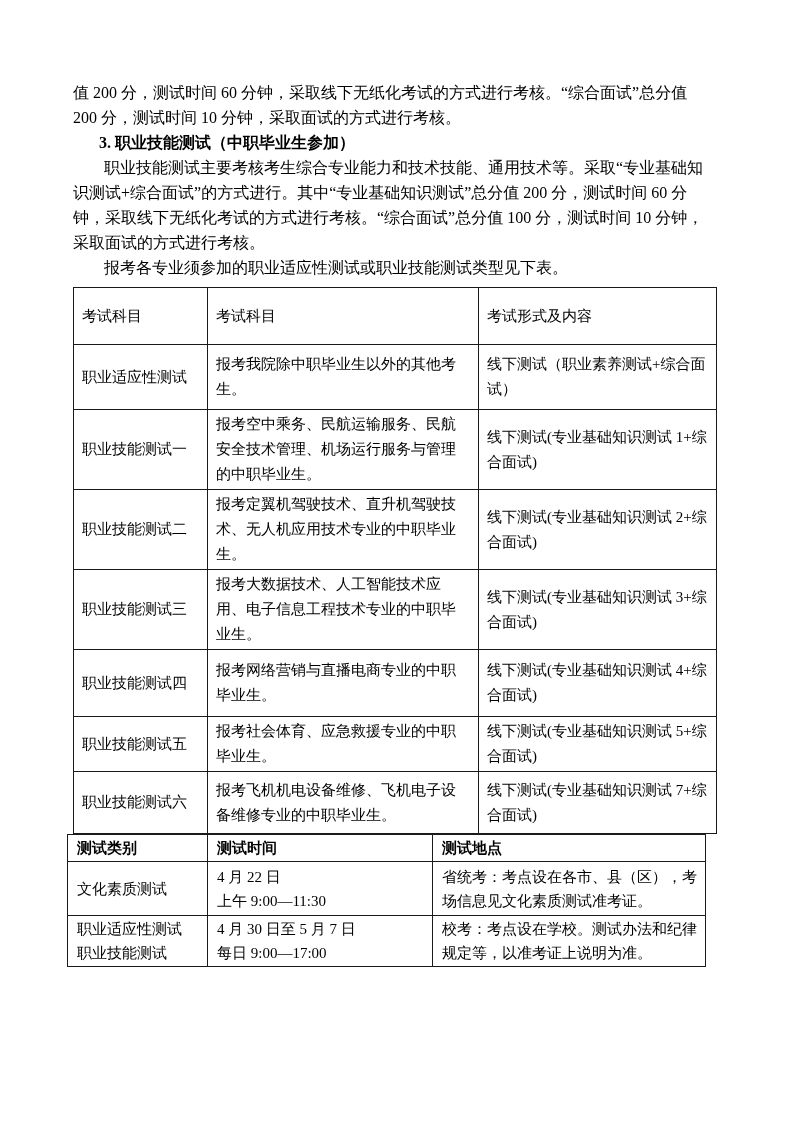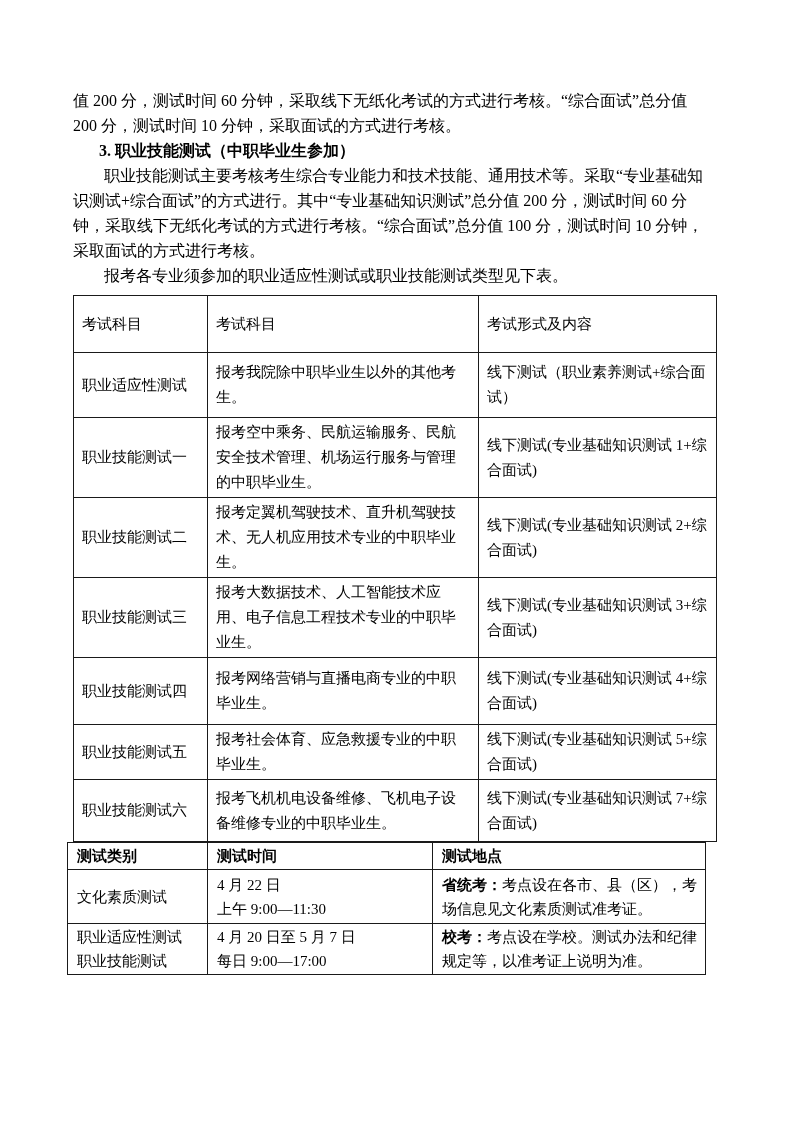--- a/index.html
+++ b/index.html
@@ -5,21 +5,21 @@
   html,body{margin:0;padding:0;background:#ffffff;}
   .page{
     position:relative;
     width:793px;height:1122px;
     background:#ffffff;
     color:#000;
     font-family:"Liberation Serif","DejaVu Serif",serif;
     overflow:hidden;
   }
   .content{
-    position:absolute;top:12px;left:0;
+    position:absolute;top:4px;left:0;
     box-sizing:border-box;
     padding:76px 72px 0 73px;
     width:793px;
   }
   .para .line{
     height:25px;line-height:25px;
     font-size:16px;
     white-space:nowrap;
   }
   .h3{
@@ -61,21 +61,21 @@
     font-size:15px;line-height:24px;
     text-align:left;vertical-align:middle;
     padding:1px 6px 1px 9px;
     overflow:hidden;
   }
   #t2 th{font-weight:bold;}
   #t2 thead tr{height:26px;}
   #t2 tbody tr:nth-child(1){height:54px;}
   #t2 tbody tr:nth-child(2){height:47px;}
   #t2 .cell-line{line-height:24px;white-space:nowrap;}
-  #t2 b{font-weight:bold;}
+  #t2 b{font-weight:normal;}
 </style>
 </head>
 <body>
 
 <div class="page">
   <div class="content">
 
     <div id="intro-para" class="para">
         <div class="line">值 200 分，测试时间 60 分钟，采取线下无纸化考试的方式进行考核。“综合面试”总分值</div>
         <div class="line">200 分，测试时间 10 分钟，采取面试的方式进行考核。</div>
@@ -170,21 +170,21 @@
               <div class="cell-line">上午 9:00—11:30</div>
             </td>
             <td><b>省统考：</b>考点设在各市、县（区），考场信息见文化素质测试准考证。</td>
           </tr>
           <tr>
             <td>
               <div class="cell-line">职业适应性测试</div>
               <div class="cell-line">职业技能测试</div>
             </td>
             <td>
-              <div class="cell-line">4 月 20 日至 5 月 7 日</div>
+              <div class="cell-line">4 月 30 日至 5 月 7 日</div>
               <div class="cell-line">每日 9:00—17:00</div>
             </td>
             <td><b>校考：</b>考点设在学校。测试办法和纪律规定等，以准考证上说明为准。</td>
           </tr>
         </tbody>
     </table>
 
   </div>
 </div>
 

